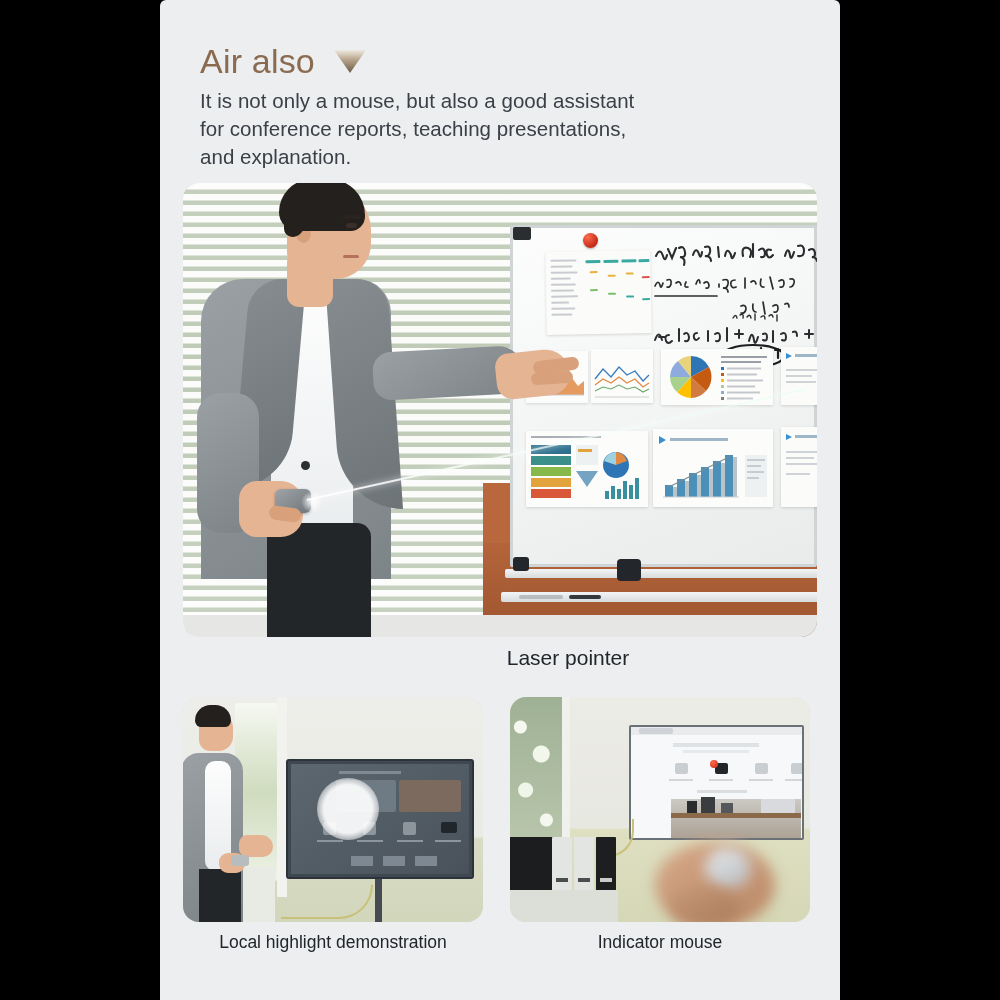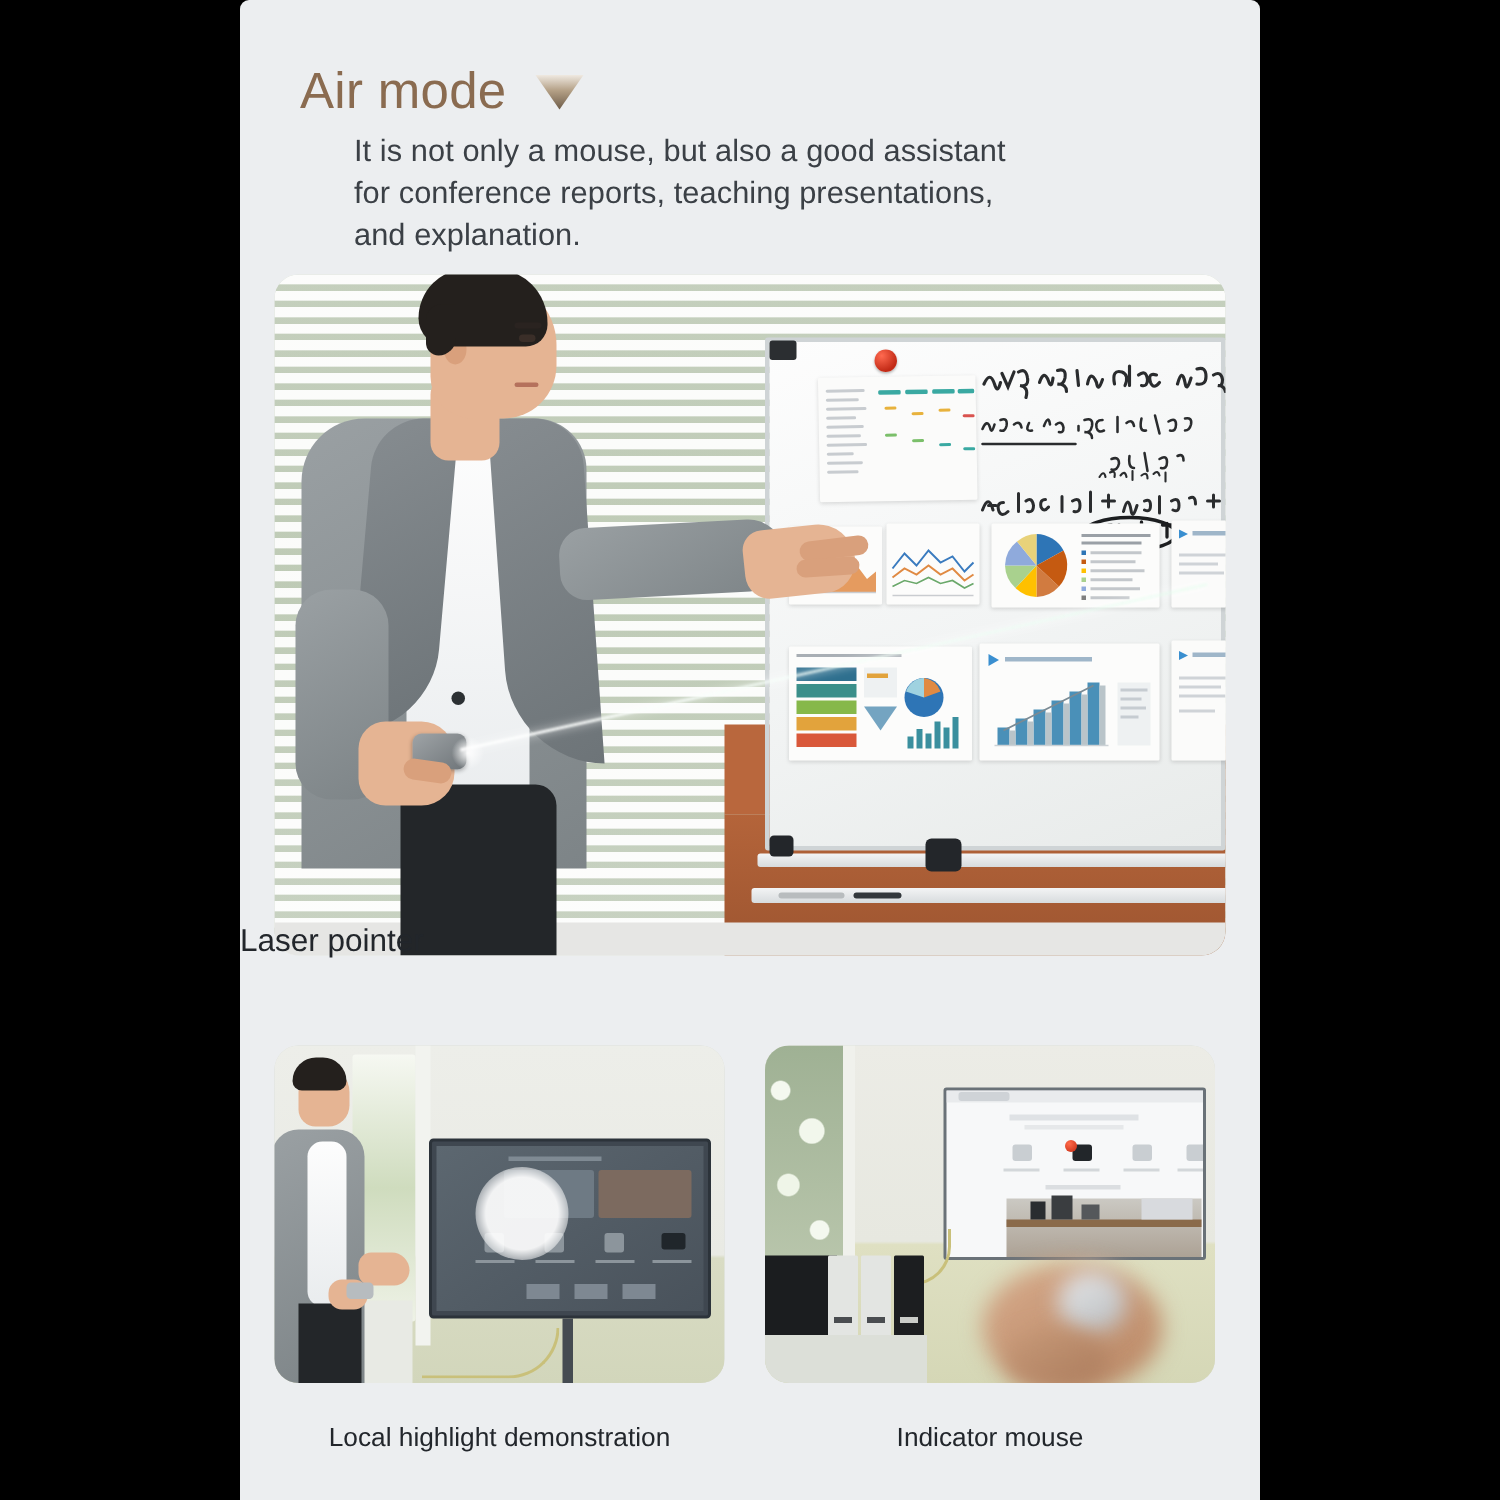--- a/index.html
+++ b/index.html
@@ -36,48 +36,47 @@
   #triangle {
     width: 34px; height: 26px;
     display: block;
   }
   #subtitle {
     margin-top: 9px;
     font-size: 20.5px; line-height: 1.36;
     color: #3b4046;
     letter-spacing: .05px;
     white-space: pre-line;
-    margin-left: 36px;
   }
 
   
   #hero {
     position: absolute; left: 23px; top: 183px;
     width: 634px; height: 454px;
     border-radius: 16px; overflow: hidden;
     background: #dfe3e0;
   }
   #hero-caption {
-    position: absolute; left: 0; top: 616px; width: 816px;
-    font-size: 21px; color: #22262b;
+    position: absolute; left: 0; top: 646px; width: 816px;
+    text-align: center; font-size: 21px; color: #22262b;
   }
 
   
   .thumb {
     position: absolute; top: 697px;
     width: 300px; height: 225px;
     border-radius: 16px; overflow: hidden;
     background: #d8dcd4;
   }
   #thumb-left  { left: 23px; }
   #thumb-right { left: 350px; }
   .thumb-caption {
     position: absolute; top: 932px;
     font-size: 17.5px; color: #22262b;
-    width: 300px; text-align: center; margin-top: 16px;
+    width: 300px; text-align: center;
   }
   #cap-left  { left: 23px; }
   #cap-right { left: 350px; }
 
   
   .scene { position: absolute; inset: 0; }
 
   
   .blinds {
     position: absolute; inset: 0;
@@ -159,21 +158,21 @@
   .hand-blur { position: absolute; border-radius: 50%; filter: blur(7px); }
 </style>
 </head>
 <body>
 
 <div id="page">
   <div id="panel">
 
     <div id="header">
       <div id="title-row">
-        <div id="title">Air mode</div>
+        <div id="title">Air also</div>
         <svg id="triangle" viewBox="0 0 34 26">
           <defs>
             <linearGradient id="triGrad" x1="0" y1="0" x2="0" y2="1">
               <stop offset="0%" stop-color="#efe9e1"></stop>
               <stop offset="45%" stop-color="#b4a086"></stop>
               <stop offset="100%" stop-color="#6d5b48"></stop>
             </linearGradient>
           </defs>
           <polygon points="1,2 33,2 17,25" fill="url(#triGrad)"></polygon>
         </svg>

